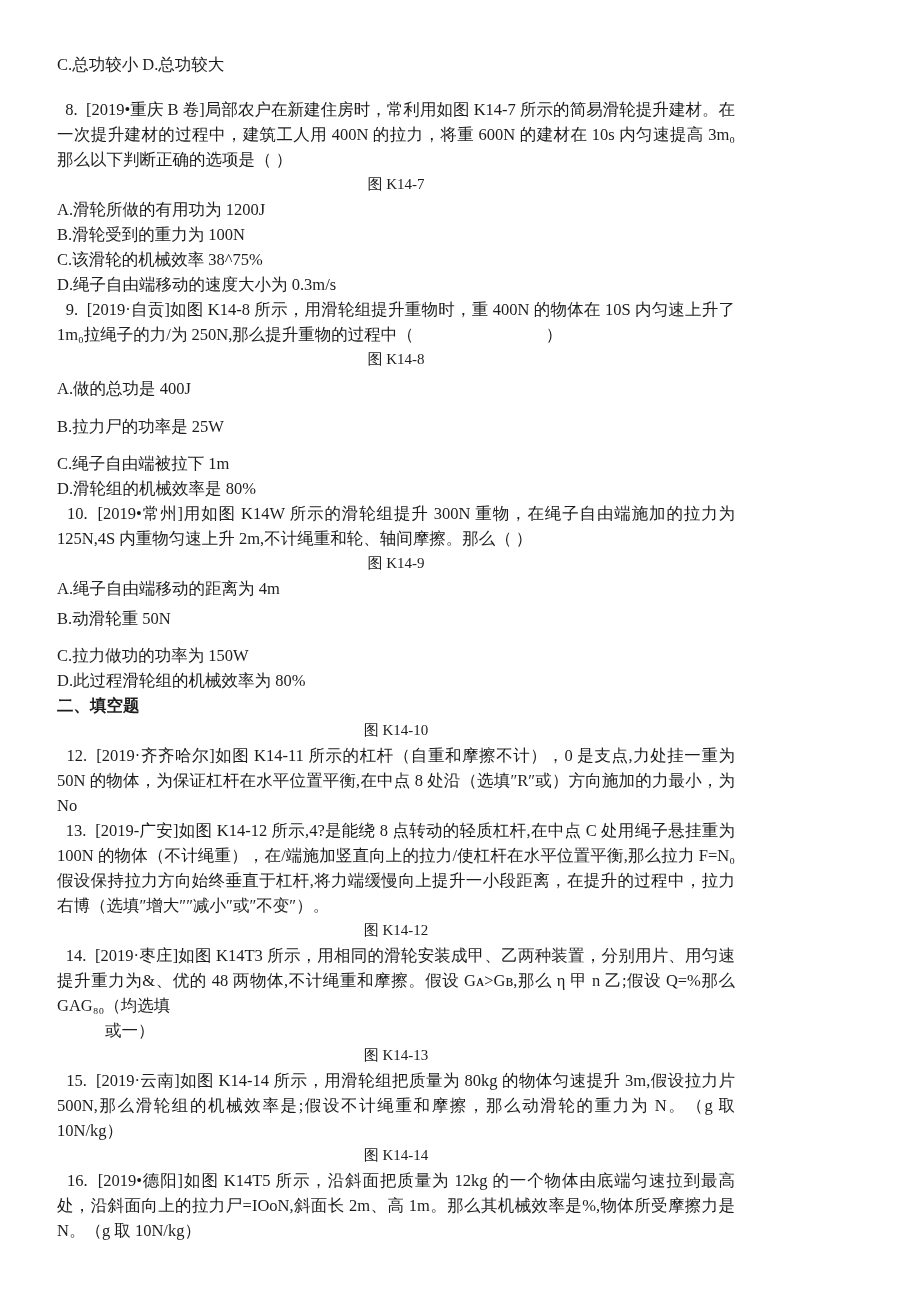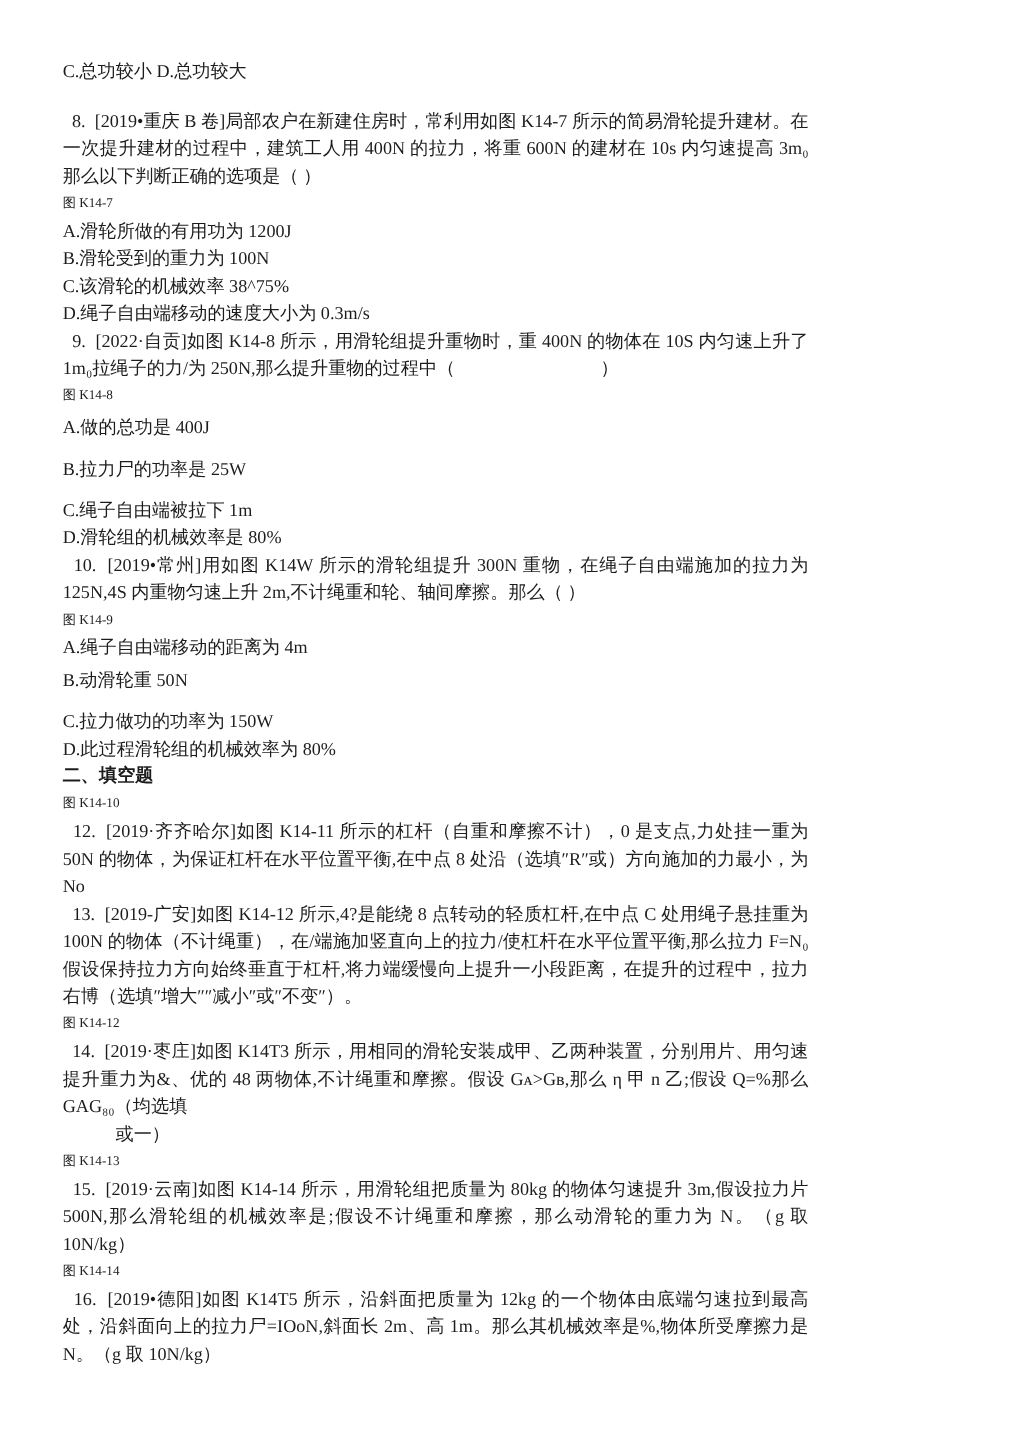--- a/index.html
+++ b/index.html
@@ -21,22 +21,23 @@
     background: #ffffff;
   }
   .para {
     font-size: 16.5px;
     line-height: 25px;
     white-space: pre-wrap;
     text-align: justify;
     margin: 0;
   }
   .figure {
-    font-size: 12px;
+    font-size: 15px;
     line-height: 25px;
+    text-align: center;
     white-space: pre-wrap;
     margin: 0;
   }
   .section {
     font-family: Liberation Sans, sans-serif;
     font-weight: bold;
     font-size: 16.5px;
     line-height: 25px;
     white-space: pre-wrap;
     margin: 0;
@@ -46,21 +47,21 @@
 <body>
 
 <div class="page" id="page">
     <div class="para">C.总功较小 D.总功较大</div>
     <div class="para" style="margin-top: 20px;">  8.  [2019•重庆 B 卷]局部农户在新建住房时，常利用如图 K14-7 所示的简易滑轮提升建材。在一次提升建材的过程中，建筑工人用 400N 的拉力，将重 600N 的建材在 10s 内匀速提高 3m₀那么以下判断正确的选项是（ ）</div>
     <div class="figure">图 K14-7</div>
     <div class="para">A.滑轮所做的有用功为 1200J</div>
     <div class="para">B.滑轮受到的重力为 100N</div>
     <div class="para">C.该滑轮的机械效率 38^75%</div>
     <div class="para">D.绳子自由端移动的速度大小为 0.3m/s</div>
-    <div class="para">  9.  [2022·自贡]如图 K14-8 所示，用滑轮组提升重物时，重 400N 的物体在 10S 内匀速上升了 1m₀拉绳子的力/为 250N,那么提升重物的过程中（　　　　　　　　）</div>
+    <div class="para">  9.  [2019·自贡]如图 K14-8 所示，用滑轮组提升重物时，重 400N 的物体在 10S 内匀速上升了 1m₀拉绳子的力/为 250N,那么提升重物的过程中（　　　　　　　　）</div>
     <div class="figure">图 K14-8</div>
     <div class="para" style="margin-top: 4px; font-family: Liberation Serif, serif;">A.做的总功是 400J</div>
     <div class="para" style="margin-top: 13px;">B.拉力尸的功率是 25W</div>
     <div class="para" style="margin-top: 12px;">C.绳子自由端被拉下 1m</div>
     <div class="para">D.滑轮组的机械效率是 80%</div>
     <div class="para">  10.  [2019•常州]用如图 K14W 所示的滑轮组提升 300N 重物，在绳子自由端施加的拉力为 125N,4S 内重物匀速上升 2m,不计绳重和轮、轴间摩擦。那么（ ）</div>
     <div class="figure">图 K14-9</div>
     <div class="para">A.绳子自由端移动的距离为 4m</div>
     <div class="para" style="margin-top: 5px;">B.动滑轮重 50N</div>
     <div class="para" style="margin-top: 12px;">C.拉力做功的功率为 150W</div>

